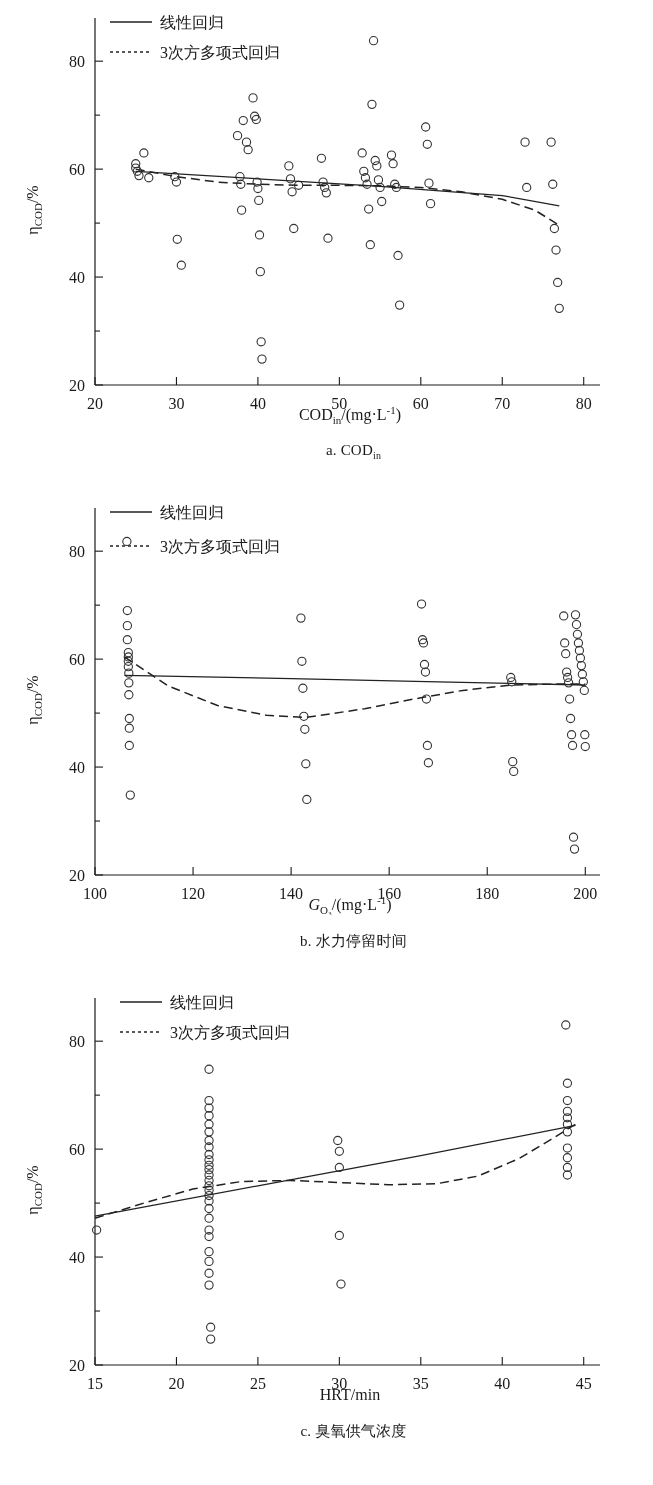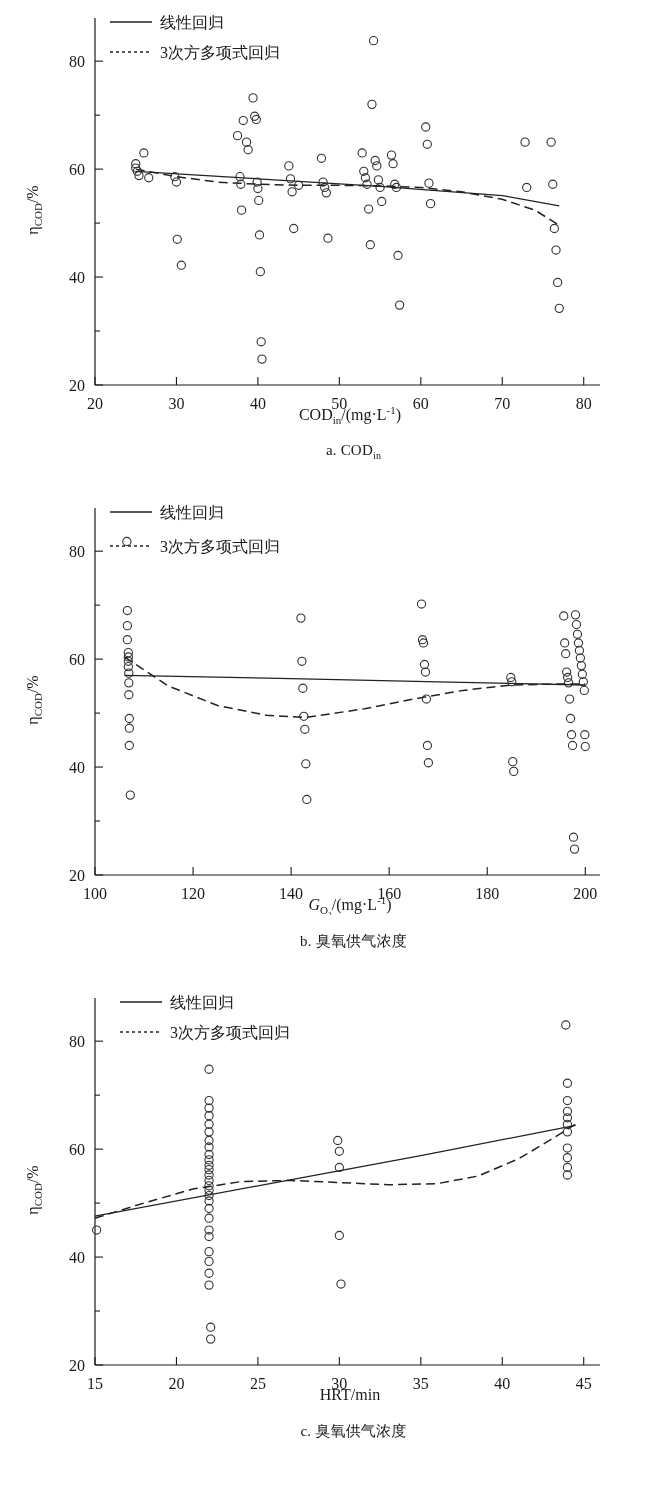--- a/index.html
+++ b/index.html
@@ -346,21 +346,21 @@
         </g>
         <g id="b-legend">
           <line class="legend-line" x1="110" y1="22" x2="152" y2="22"></line>
           <text class="legend-text" x="160" y="28">线性回归</text>
           <line class="legend-dash" x1="110" y1="56" x2="152" y2="56"></line>
           <text class="legend-text" x="160" y="62">3次方多项式回归</text>
         </g>
       </svg>
     </div>
     <div class="caption" style="top:442px">
-      <span>b. 臭氧供气浓度</span>
+      <span>b. 水力停留时间</span>
     </div>
   </div>
 
   <div class="panel">
     <div class="plot-wrap">
       <svg class="plot" width="653" height="425" viewBox="0 0 653 425">
         <g id="c-axes">
           <line class="axis-line" x1="95" y1="385" x2="600" y2="385"></line>
           <line class="axis-line" x1="95" y1="385" x2="95" y2="18"></line>
         </g>

